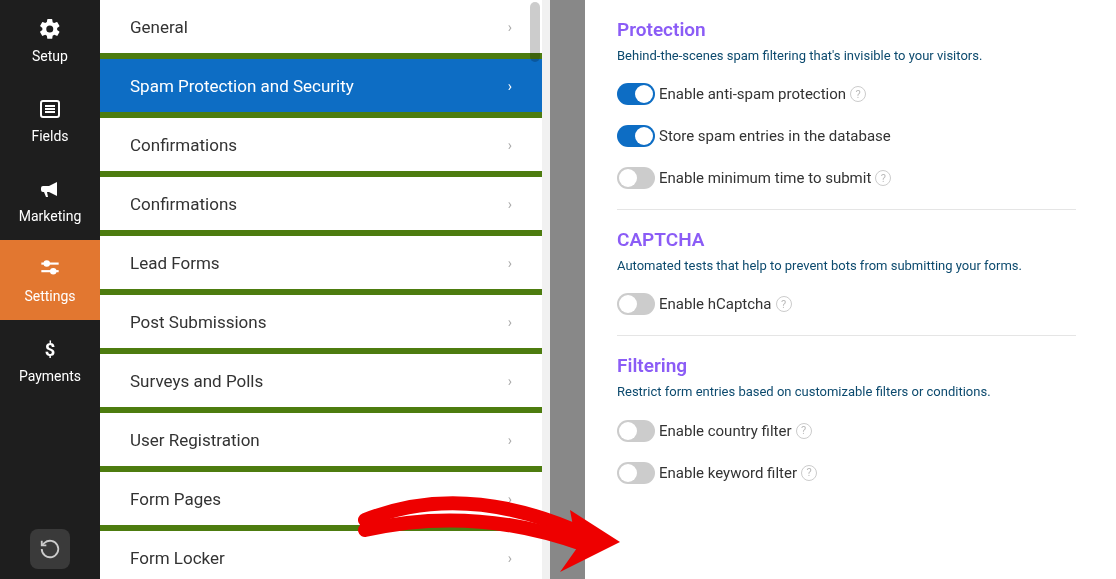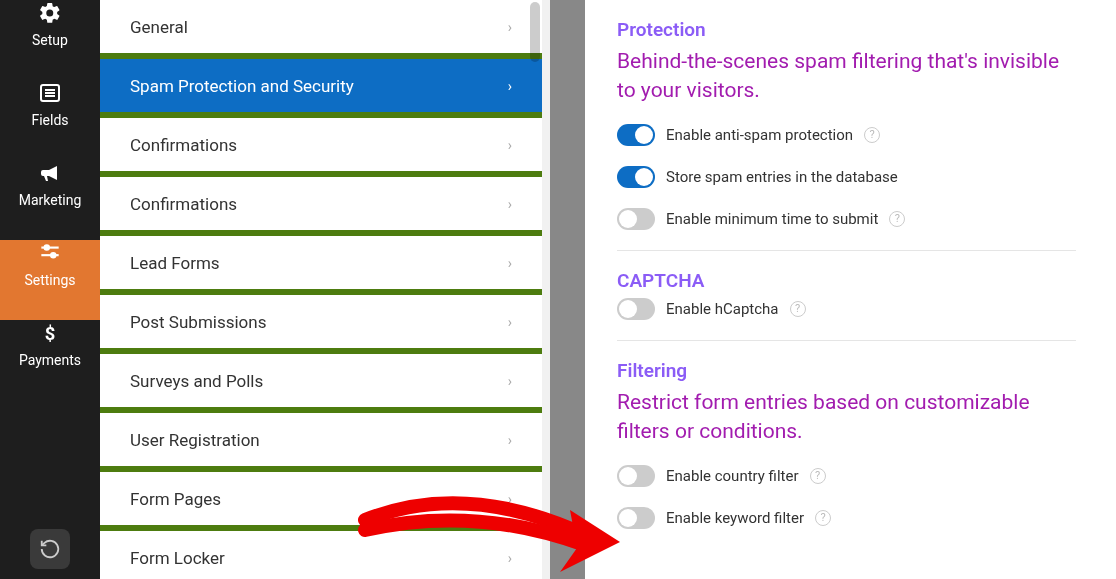--- a/index.html
+++ b/index.html
@@ -1,35 +1,35 @@
 <!DOCTYPE html>
 <html><head>
 <meta charset="utf-8">
 <style>
 *{box-sizing:border-box;margin:0;padding:0;font-family:-apple-system,BlinkMacSystemFont,"Segoe UI",Roboto,Helvetica,Arial,sans-serif}
 body{width:1116px;height:579px;overflow:hidden;display:flex;background:#f1f1f1;position:relative}
 .rail{width:100px;background:#1e1e1e;display:flex;flex-direction:column;flex-shrink:0}
-.rail-item{display:flex;flex-direction:column;align-items:center;height:80px;color:#fff;cursor:pointer;font-size:14px;gap:6px}
+.rail-item{display:flex;flex-direction:column;align-items:center;justify-content:center;height:80px;color:#fff;cursor:pointer;font-size:14px;gap:6px}
 .rail-item.active{background:#e27730}
 .rail-item .icon{width:26px;height:26px;display:flex;align-items:center;justify-content:center}
 .rail-spacer{flex:1}
 .rail-history{height:60px;display:flex;align-items:center;justify-content:center;color:#aaa;cursor:pointer}
 .rail-history .icon{width:40px;height:40px;border-radius:8px;background:#3a3a3a;display:flex;align-items:center;justify-content:center}
 .mid{width:450px;background:#fff;flex-shrink:0;position:relative;border-right:8px solid #f1f1f1}
 .mid-scroll{position:absolute;top:2px;right:2px;width:10px;height:60px;background:rgba(0,0,0,.2);border-radius:5px}
 .mid-list{display:flex;flex-direction:column}
 .mid-item{display:flex;align-items:center;justify-content:space-between;padding:0 30px;height:59px;border-bottom:6px solid #4d7c0f;cursor:pointer;font-size:17px;color:#333}
 .mid-item.active{background:#0d6dc4;color:#fff}
 .mid-item .chev{color:#aaa;font-size:14px}
 .mid-item.active .chev{color:#fff}
 .gap{width:35px;background:#888;flex-shrink:0}
 .main{flex:1;background:#fff;padding:18px 40px 20px 32px;overflow:hidden}
 .section-title{font-size:19px;font-weight:600;color:#8b5cf6;margin-bottom:6px}
-.section-sub{font-size:21px;color:#a21caf;margin-bottom:18px;line-height:1.4}
-.opt{display:flex;align-items:center;gap:11px;margin-bottom:20px;font-size:15px;color:#333}
+.section-sub{font-size:13px;color:#0c4a6e;margin-bottom:18px;line-height:1.4}
+.opt{display:flex;align-items:center;gap:4px;margin-bottom:20px;font-size:15px;color:#333}
 .toggle{width:38px;height:22px;border-radius:11px;position:relative;cursor:pointer;flex-shrink:0}
 .toggle.on{background:#0d6dc4}
 .toggle.off{background:#ccc}
 .toggle .knob{position:absolute;width:18px;height:18px;border-radius:50%;background:#fff;top:2px}
 .toggle.on .knob{right:2px}
 .toggle.off .knob{left:2px}
 .help{width:16px;height:16px;border:1px solid #ccc;border-radius:50%;color:#bbb;font-size:11px;display:inline-flex;align-items:center;justify-content:center;cursor:pointer}
 hr{border:none;border-top:1px solid #e5e5e5;margin:10px 0 18px 0}
 .arrow{position:absolute;left:345px;top:470px;pointer-events:none;z-index:10}
 </style>
@@ -160,20 +160,21 @@
     </div>
     <div class="opt">
       <div class="toggle off">
         <div class="knob"></div>
       </div>
       <span>Enable minimum time to submit</span>
       <span class="help">?</span>
     </div>
     <hr>
     <div class="section-title">CAPTCHA</div>
+    <div class="section-sub">Automated tests that help to prevent bots from submitting your forms.</div>
     <div class="opt">
       <div class="toggle off">
         <div class="knob"></div>
       </div>
       <span>Enable hCaptcha</span>
       <span class="help">?</span>
     </div>
     <hr>
     <div class="section-title">Filtering</div>
     <div class="section-sub">Restrict form entries based on customizable filters or conditions.</div>

